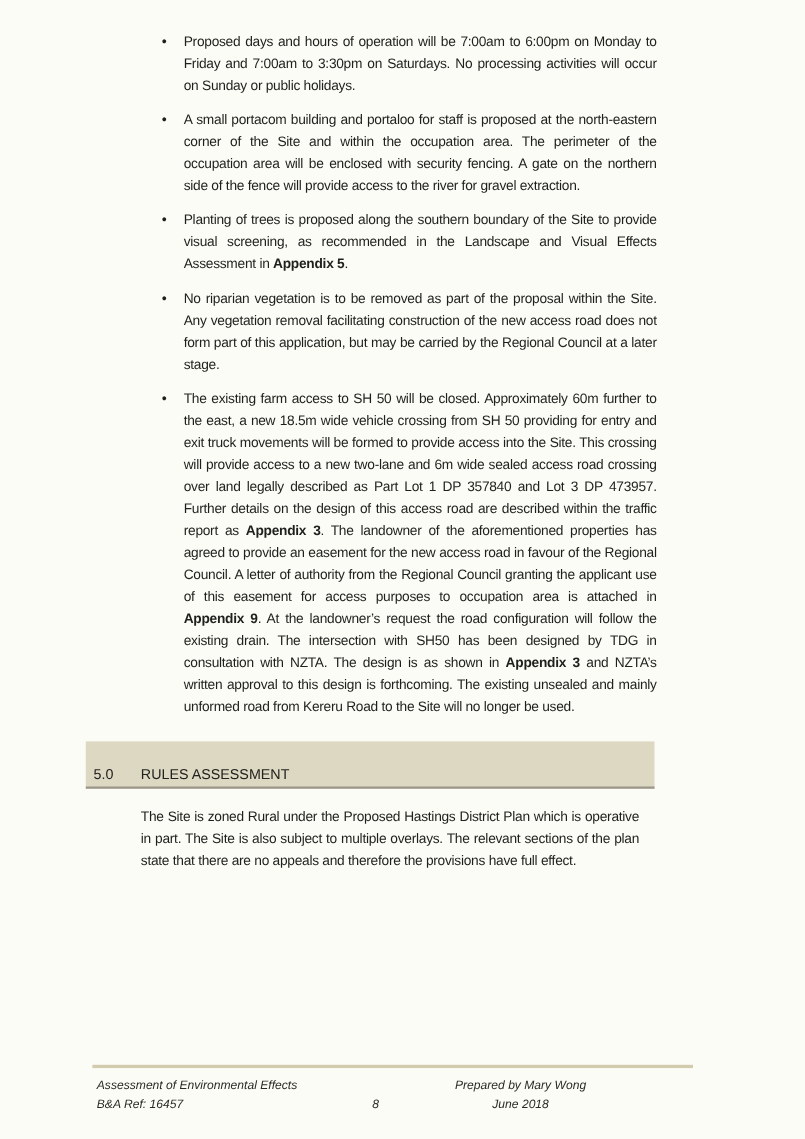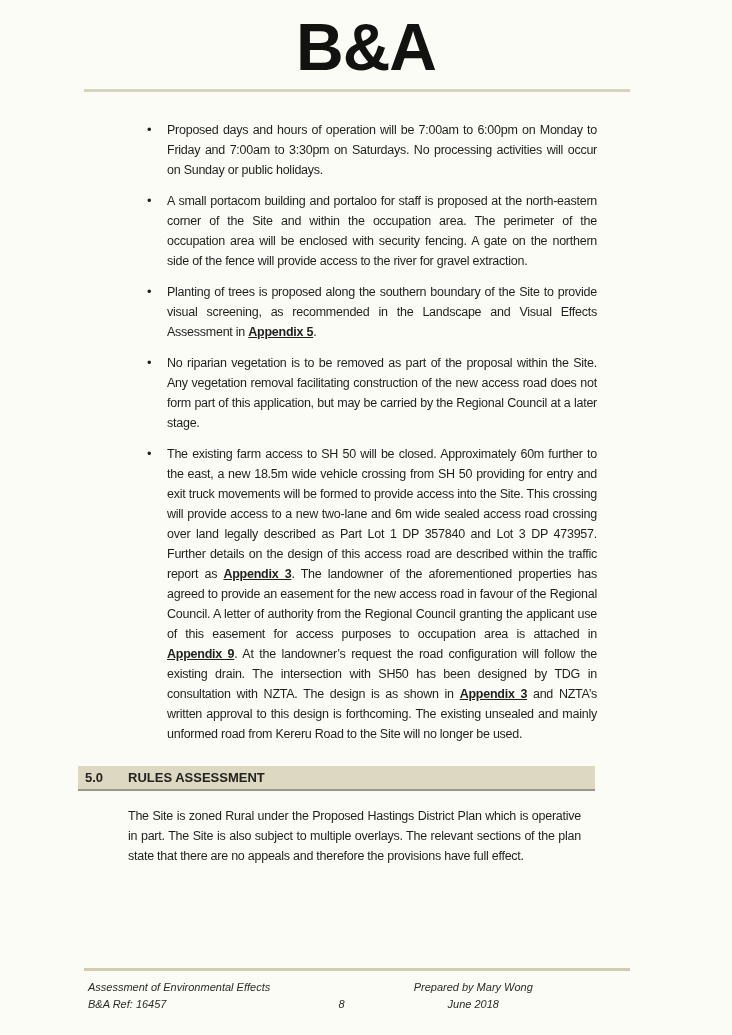--- a/index.html
+++ b/index.html
@@ -52,29 +52,29 @@
     position:relative;
     padding-left:39px;
     margin-bottom:11px;
     text-align:justify;
   }
   .marker{
     position:absolute;
     left:19px;top:0;
     font-size:13px;
   }
-  .b{font-weight:bold;text-decoration:underline;}
+  .b{font-weight:bold;}
   .section-bar{
     margin:22px 0 0 78px;
     width:517px;
     background:var(--heading-bar);
     border-bottom:2px solid var(--heading-shadow);
-    padding:4px 6px 4px 7px;
+    padding:22px 6px 4px 7px;
     font-size:13px;
-    font-weight:bold;
+    font-weight:normal;
     color:#22221f;
   }
   .sec-num{display:inline-block;width:43px;}
   .para{
     margin:15px 16px 0 0;
     font-size:12.5px;
     letter-spacing:-0.25px;
     line-height:20px;
     text-align:justify;
   }
@@ -100,24 +100,20 @@
   }
   .footer-left{flex:1;}
   .footer-center{width:20px;text-align:center;padding-top:17px;}
   .footer-right{flex:1;text-align:center;}
 </style>
 </head>
 <body>
 
 <div class="page">
 
-  <header>
-    <div class="logo">B&amp;A</div>
-    <div class="header-rule"></div>
-  </header>
 
   <main class="content">
 
     <ul class="bullet-list">
 
       <li class="bullet-item">
         <span class="marker">•</span>
         <span>Proposed days and hours of operation will be 7:00am to 6:00pm on Monday to Friday and 7:00am to 3:30pm on Saturdays. No processing activities will occur on Sunday or public holidays.</span>
       </li>
 

